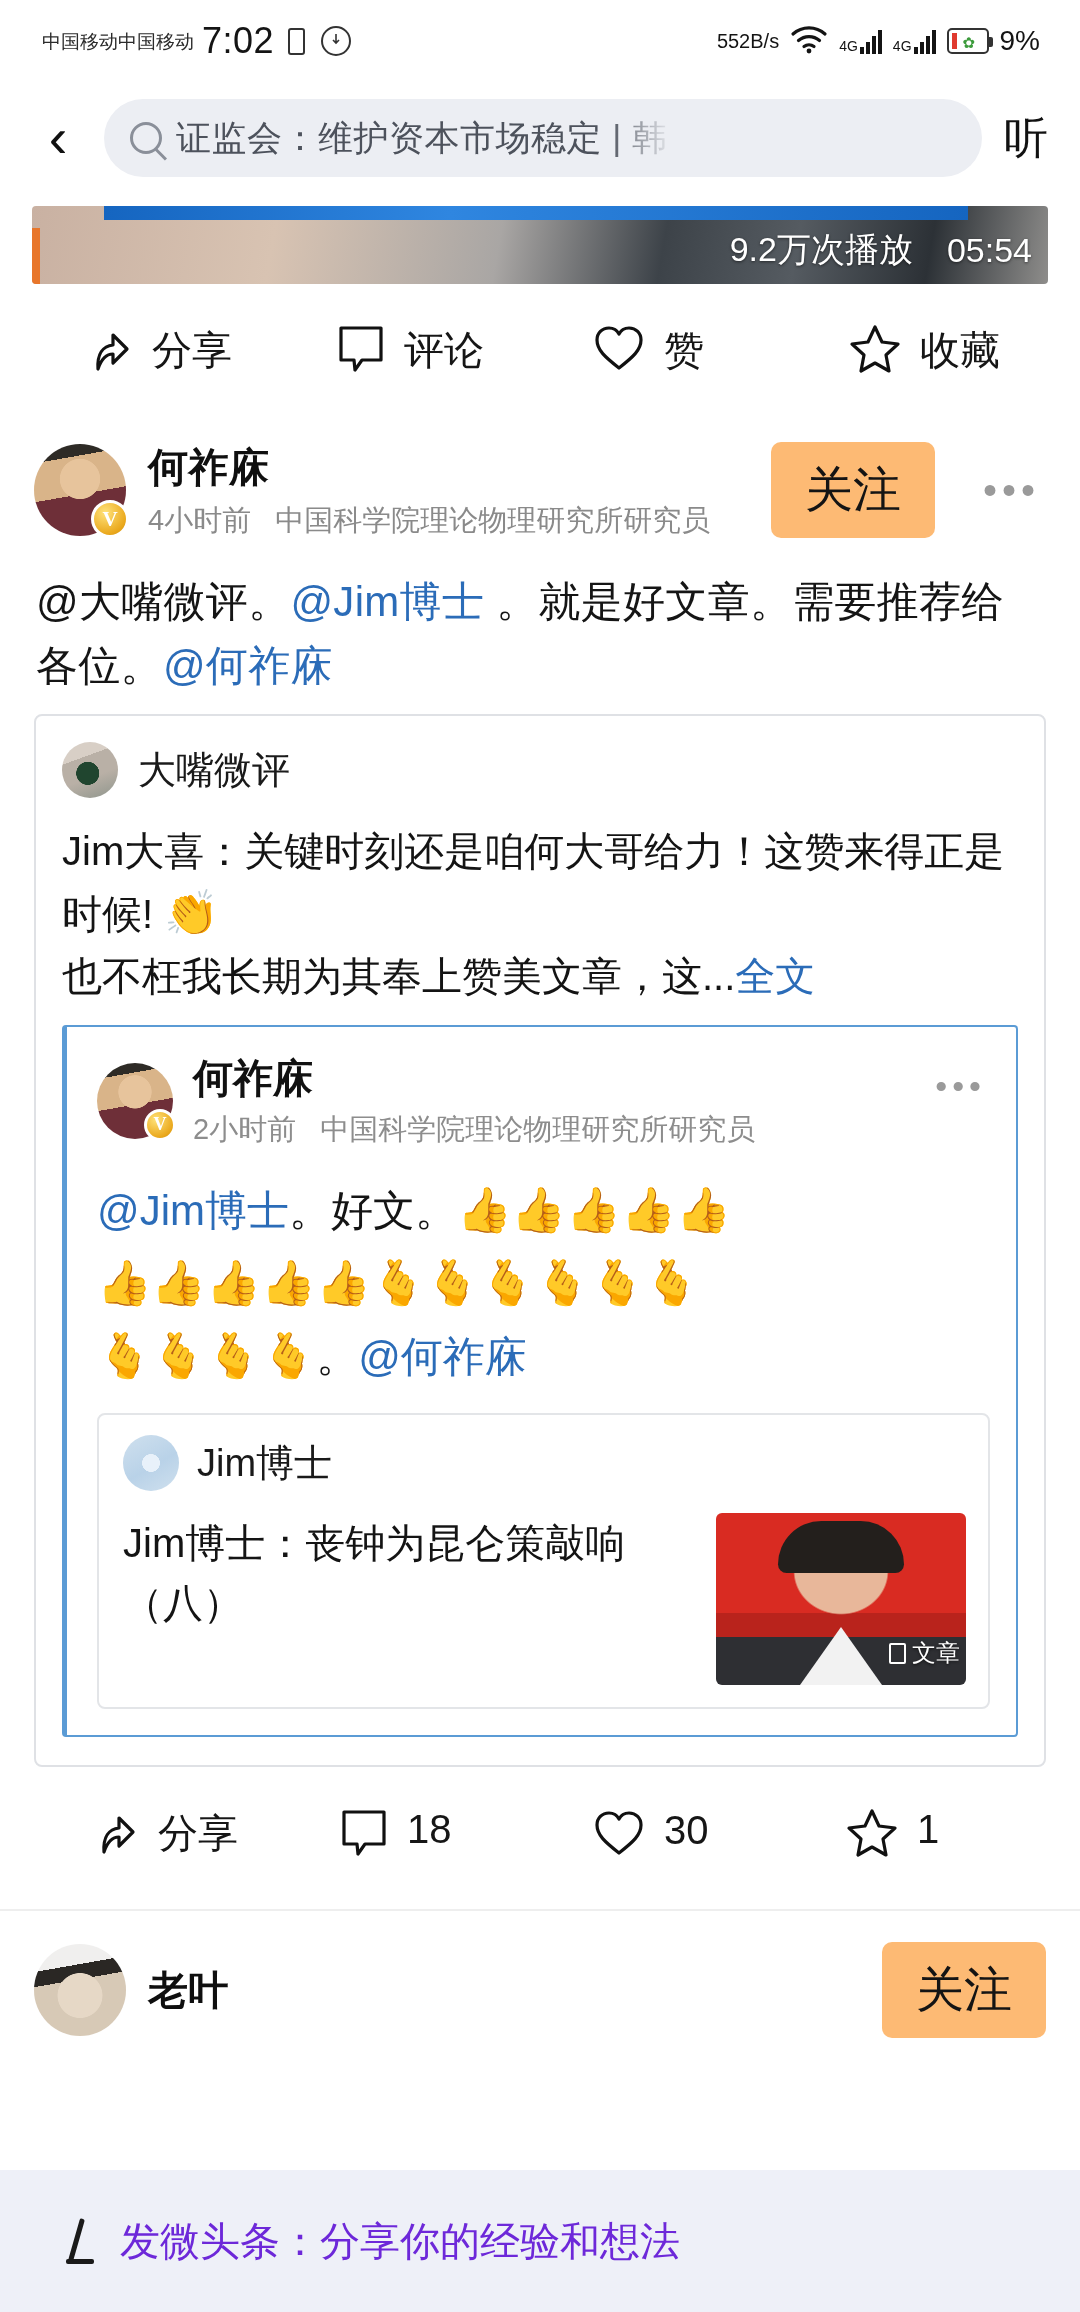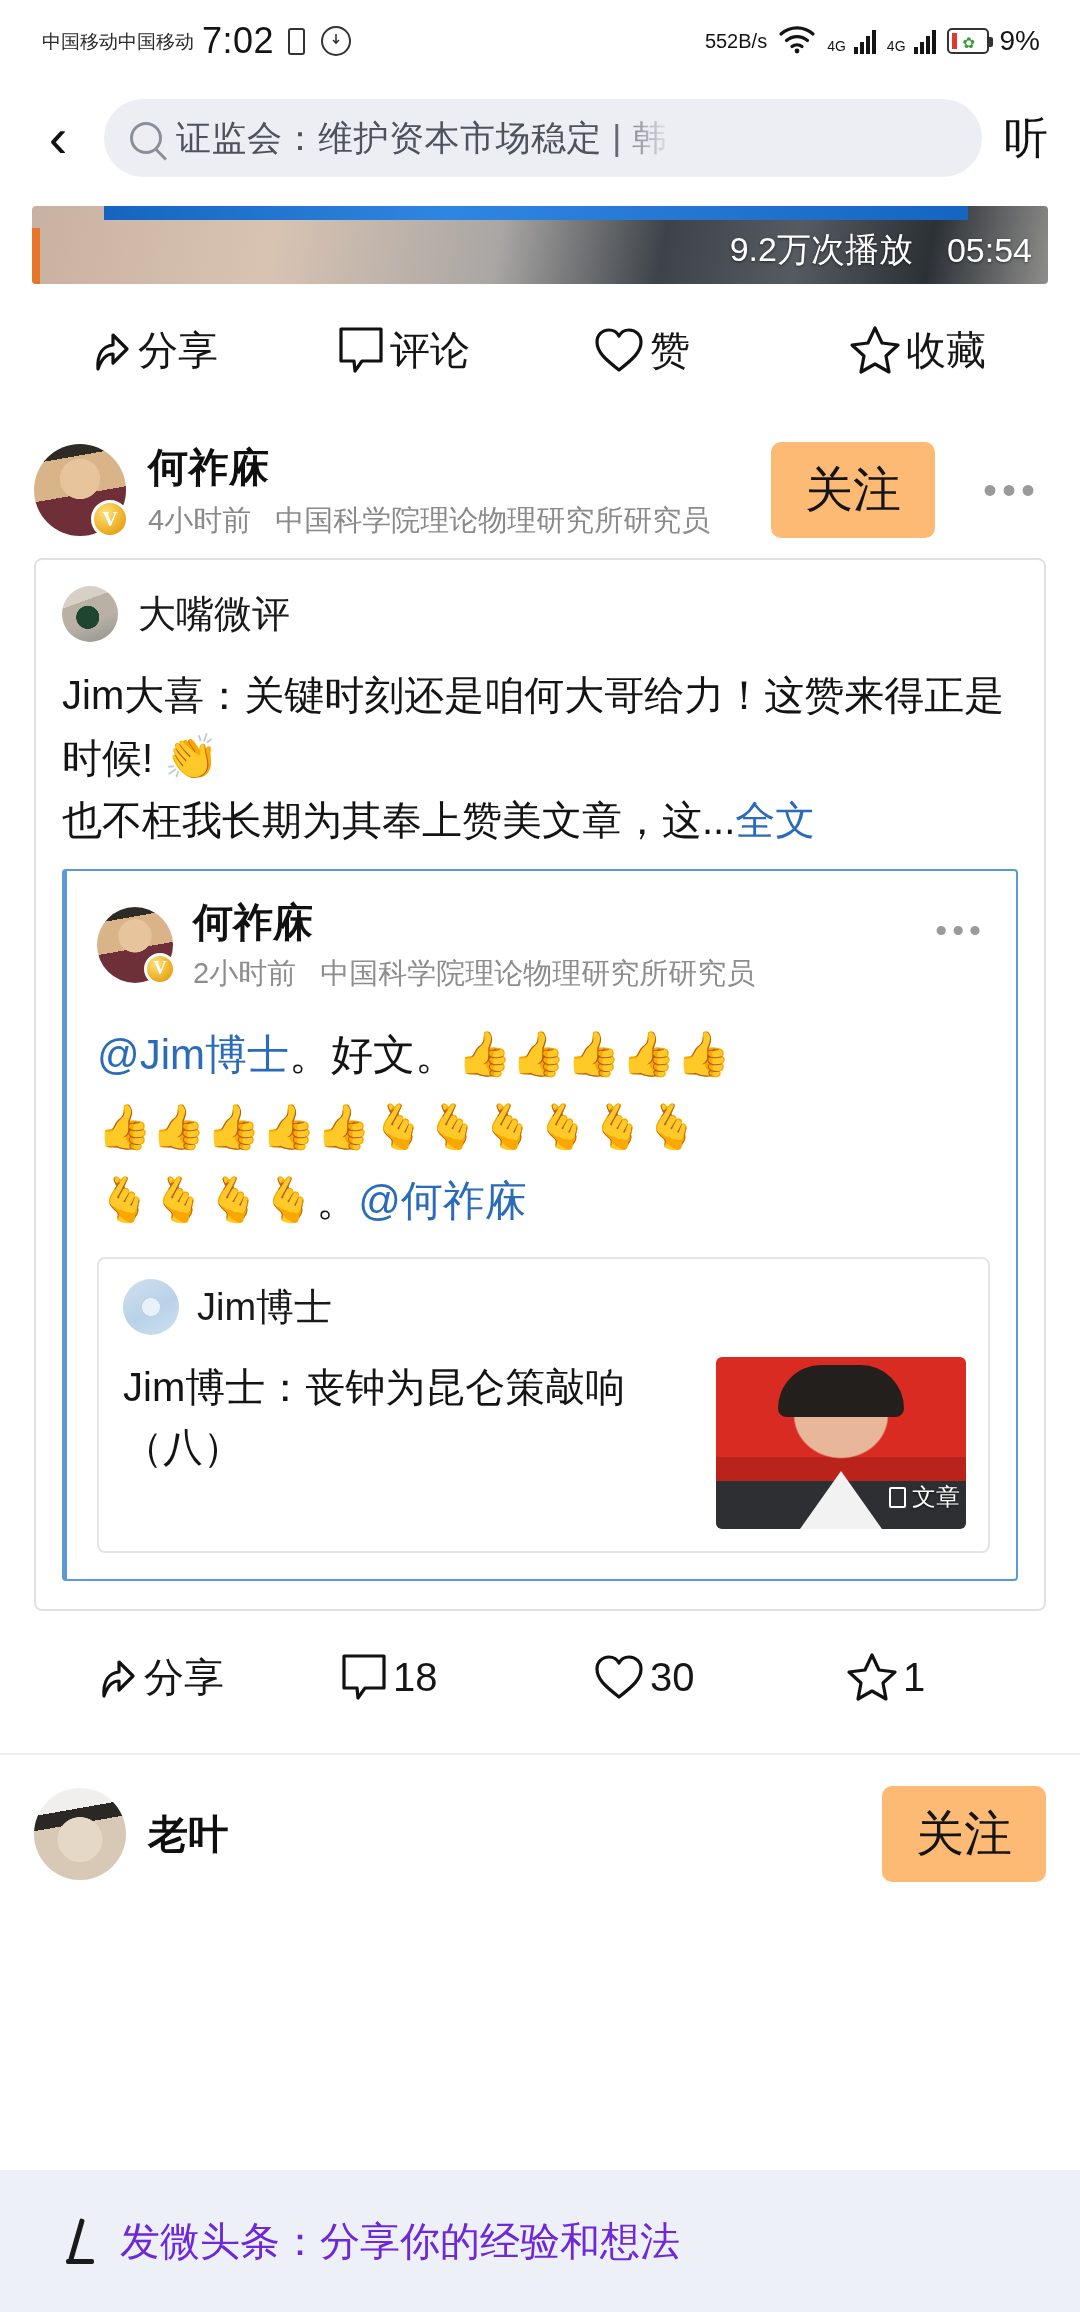--- a/index.html
+++ b/index.html
@@ -41,21 +41,21 @@
   .sb-right { display: flex; align-items: center; gap: 11px; }
   .netspeed {
     display: flex; flex-direction: row; align-items: center;
     font-size: 20px; line-height: 21px; color: #141414;
   }
   .bars { display: flex; align-items: flex-end; gap: 2px; height: 26px; }
   .bars i { display:block; width: 4px; background: #141414; }
   .bars i:nth-child(1){height:7px} .bars i:nth-child(2){height:12px}
   .bars i:nth-child(3){height:18px} .bars i:nth-child(4){height:24px}
   .gtag { font-size: 14px; vertical-align: top; color:#141414; }
-  .sig { display:flex; align-items:flex-end; gap:8px; }
+  .sig { display:flex; align-items:flex-end; gap:2px; }
   .battery {
     position: relative; width: 42px; height: 26px;
     border: 2px solid #333; border-radius: 5px;
     display:flex; align-items:center;
   }
   .battery:after{
     content:""; position:absolute; right:-6px; top:7px;
     width:4px; height:10px; background:#333; border-radius:0 2px 2px 0;
   }
   .battery .fill { width: 5px; height: 16px; background: #e03a2f; margin-left: 3px; }
@@ -128,22 +128,22 @@
   
   .actionbar {
     display: flex;
     align-items: center;
     height: 132px;
     padding: 0 28px;
   }
   .action {
     flex: 1;
     display: flex;
-    align-items: center;
-    gap: 4px;
+    align-items: flex-start;
+    gap: 18px;
     padding-left: 52px;
   }
   .action .lbl { font-size: 40px; color: #161616; }
   .action svg { flex: none; }
 
   
   .post { padding: 0 34px; }
   .author-row {
     display: flex; align-items: center; gap: 22px;
     height: 120px; margin-top: 14px;
@@ -405,20 +405,23 @@
         <span class="author-sub">
           <span>4小时前</span>
           &nbsp;
           <span>中国科学院理论物理研究所研究员</span>
         </span>
       </div>
       <div class="follow-btn">关注</div>
       <div class="dots-btn">•••</div>
     </div>
 
+    <div class="post-text">
+      <span>@大嘴微评。</span><span class="mention">@Jim博士</span><span> 。就是好文章。需要推荐给各位。</span><span class="mention">@何祚庥</span>
+    </div>
 
     <div class="quote-card">
       <div class="quote-head">
         <div class="q-avatar avatar dazui"></div>
         <span class="q-name">大嘴微评</span>
       </div>
       <div class="quote-text">
         <span>Jim大喜：关键时刻还是咱何大哥给力！这赞来得正是时候!</span>
         <span class="emo">👏</span><br>
         <span>也不枉我长期为其奉上赞美文章，这...</span><span class="link">全文</span>

